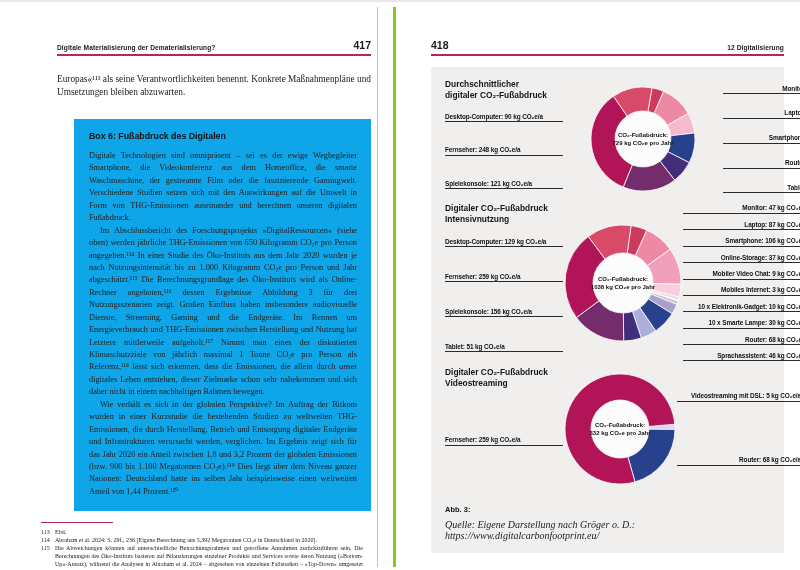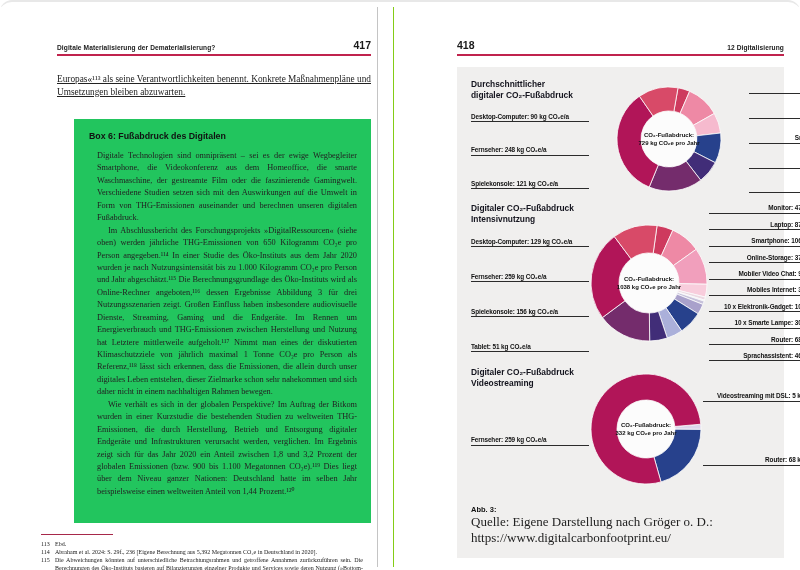--- a/index.html
+++ b/index.html
@@ -1,39 +1,39 @@
 <!DOCTYPE html>
 <html style="--accent: #c0234d;"><head>
 <meta charset="utf-8">
 <style>
   * { margin:0; padding:0; box-sizing:border-box; }
   html,body { width:800px; height:570px; background:#ffffff; overflow:hidden; }
-  .spread { position:relative; width:800px; height:570px; background:#fff; border-top:2px solid #e8e8e8;border-radius:12px; }
+  .spread { position:relative; width:800px; height:570px; background:#fff; border-top:2px solid #e8e8e8; }
   .page { position:absolute; top:5px; height:560px; background:#fff; }
   .page.left  { left:0;   width:378px; border-right:1px solid #c4c4c4; }
-  .page.right { left:393px; width:407px; border-left:1px solid #84cc16;padding-left:28px; }
+  .page.right { left:393px; width:407px; border-left:3px solid #84cc16; }
 
   
   .pg-header { display:flex; justify-content:space-between; align-items:flex-end;
                font-family:"Liberation Sans",sans-serif; font-weight:bold; color:#1a1a1a; }
   .running-head { font-size:6.6px; letter-spacing:.1px; }
   .pg-num { font-size:10.5px; }
   .header-rule { height:2px; background:var(--accent,#c0234d); margin-top:3px; }
 
   .left-inner  { padding:32px 6px 0 57px; }
   .right-inner { padding:32px 16px 0 35px; }
 
   .body-text { margin-top:17px; font-family:"Liberation Serif",serif; font-size:9.3px;
-               line-height:1.4; text-align:justify; color:#222;text-decoration:underline; }
-
-  .info-box { margin-top:20px; margin-left:17px; background:#22c55e; padding:12px 14px 25px 15px; }
+               line-height:1.4; text-align:justify; color:#222; }
+
+  .info-box { margin-top:20px; margin-left:17px; background:#0ea5e9; padding:12px 14px 13px 15px; }
   .box-title { font-family:"Liberation Sans",sans-serif; font-weight:bold; font-size:8.8px;
                color:#111; margin-bottom:9px; }
   .box-paragraphs p { font-family:"Liberation Serif",serif; font-size:8.3px; line-height:1.5;
-               text-align:justify; color:#222;margin-left:8px; }
+               text-align:justify; color:#222; }
   .box-paragraphs p + p { text-indent:11px; }
 
   .footnote-rule { width:72px; height:1px; background:#a7284a; margin:11px 0 5px -16px; }
   .footnotes { margin-left:-16px; margin-right:8px; font-family:"Liberation Serif",serif;
                font-size:6px; line-height:1.34; color:#222; }
   .fn { display:flex; }
   .fn-num { flex:none; width:14px; }
   .fn-text { flex:1; text-align:justify; }
 
   
@@ -48,22 +48,22 @@
   .lbl { font-family:"Liberation Sans",sans-serif; font-weight:bold; font-size:6.4px;
          color:#111; border-bottom:1.2px solid #2b2b2b; padding-bottom:1.5px; letter-spacing:-.1px; }
   .col.right .lbl { text-align:right; }
   .donut-area { flex:1; position:relative; display:flex; align-items:center; justify-content:center; }
   .center-text { position:absolute; top:50%; left:50%; transform:translate(-50%,-50%);
                  width:80px; text-align:center; font-family:"Liberation Sans",sans-serif;
                  font-weight:bold; font-size:6px; line-height:1.35; color:#111; }
 
   .fig-caption { display:flex; gap:27px; margin-top:12px; font-family:"Liberation Sans",sans-serif;
                  font-weight:bold; font-size:7.5px; color:#111; }
-  .fig-source { font-family:"Liberation Serif",serif; 
-                font-size:13px; color:#222; }
+  .fig-source { margin-top:5px; font-family:"Liberation Serif",serif; font-style:italic;
+                font-size:10px; color:#222; }
   .fig-note { margin-top:3px; font-family:"Liberation Serif",serif; font-style:italic;
               font-size:7.7px; line-height:1.45; text-align:justify; color:#222; }
 </style>
 </head>
 <body>
 
 <div class="spread">
 
   <div class="page left">
     <div class="left-inner">

